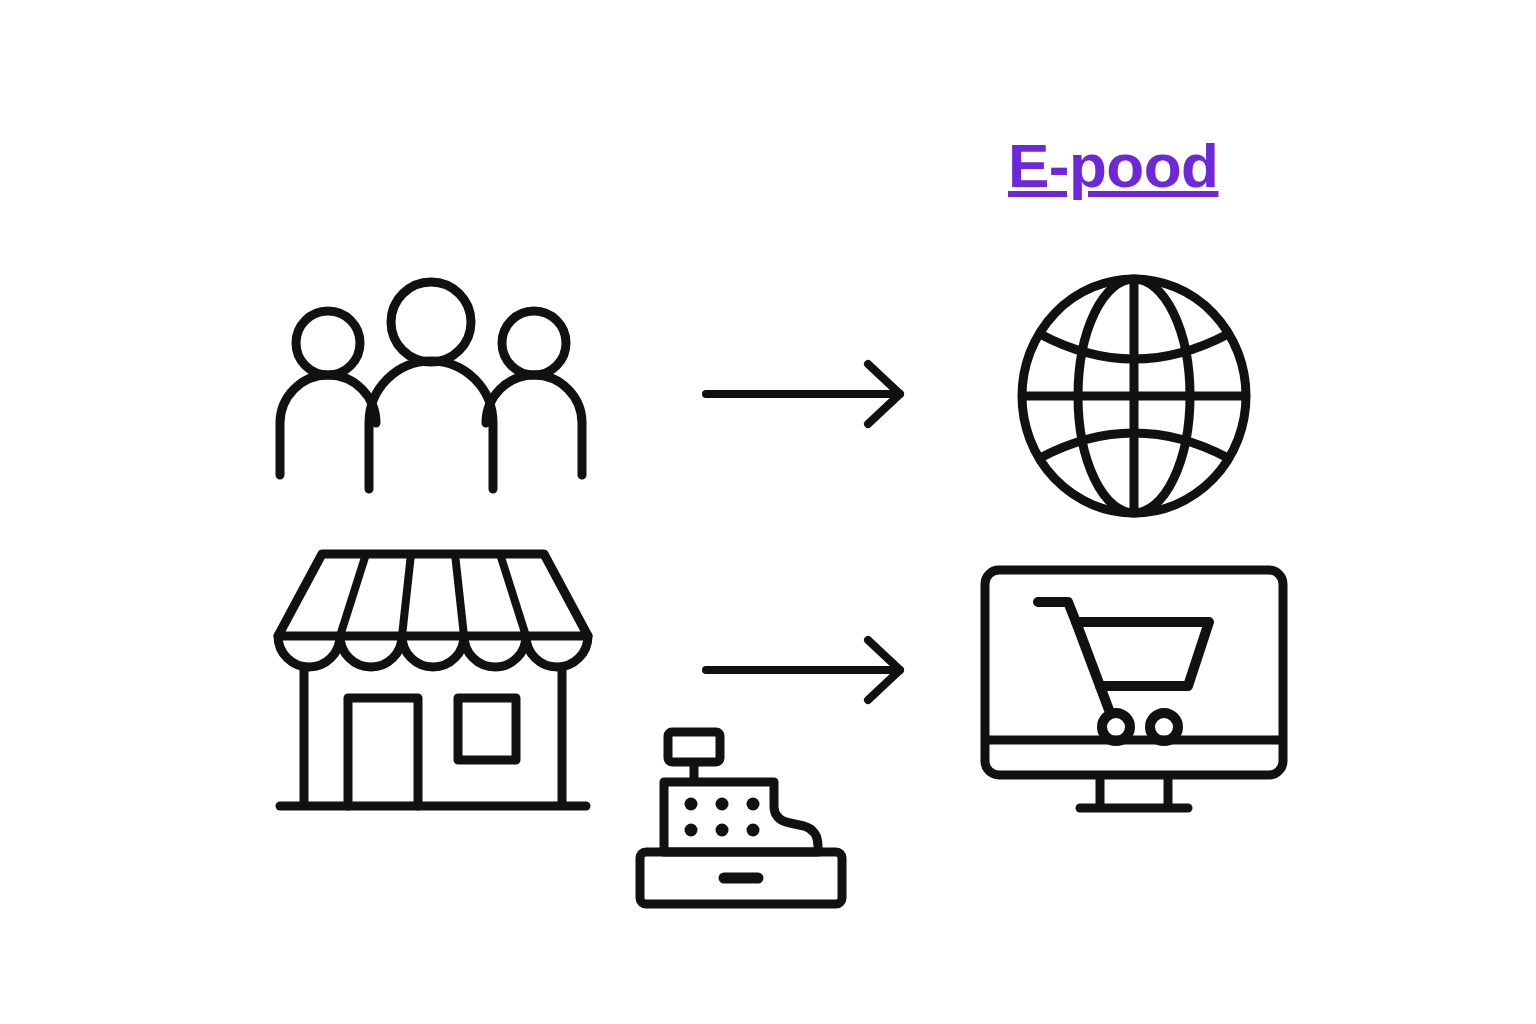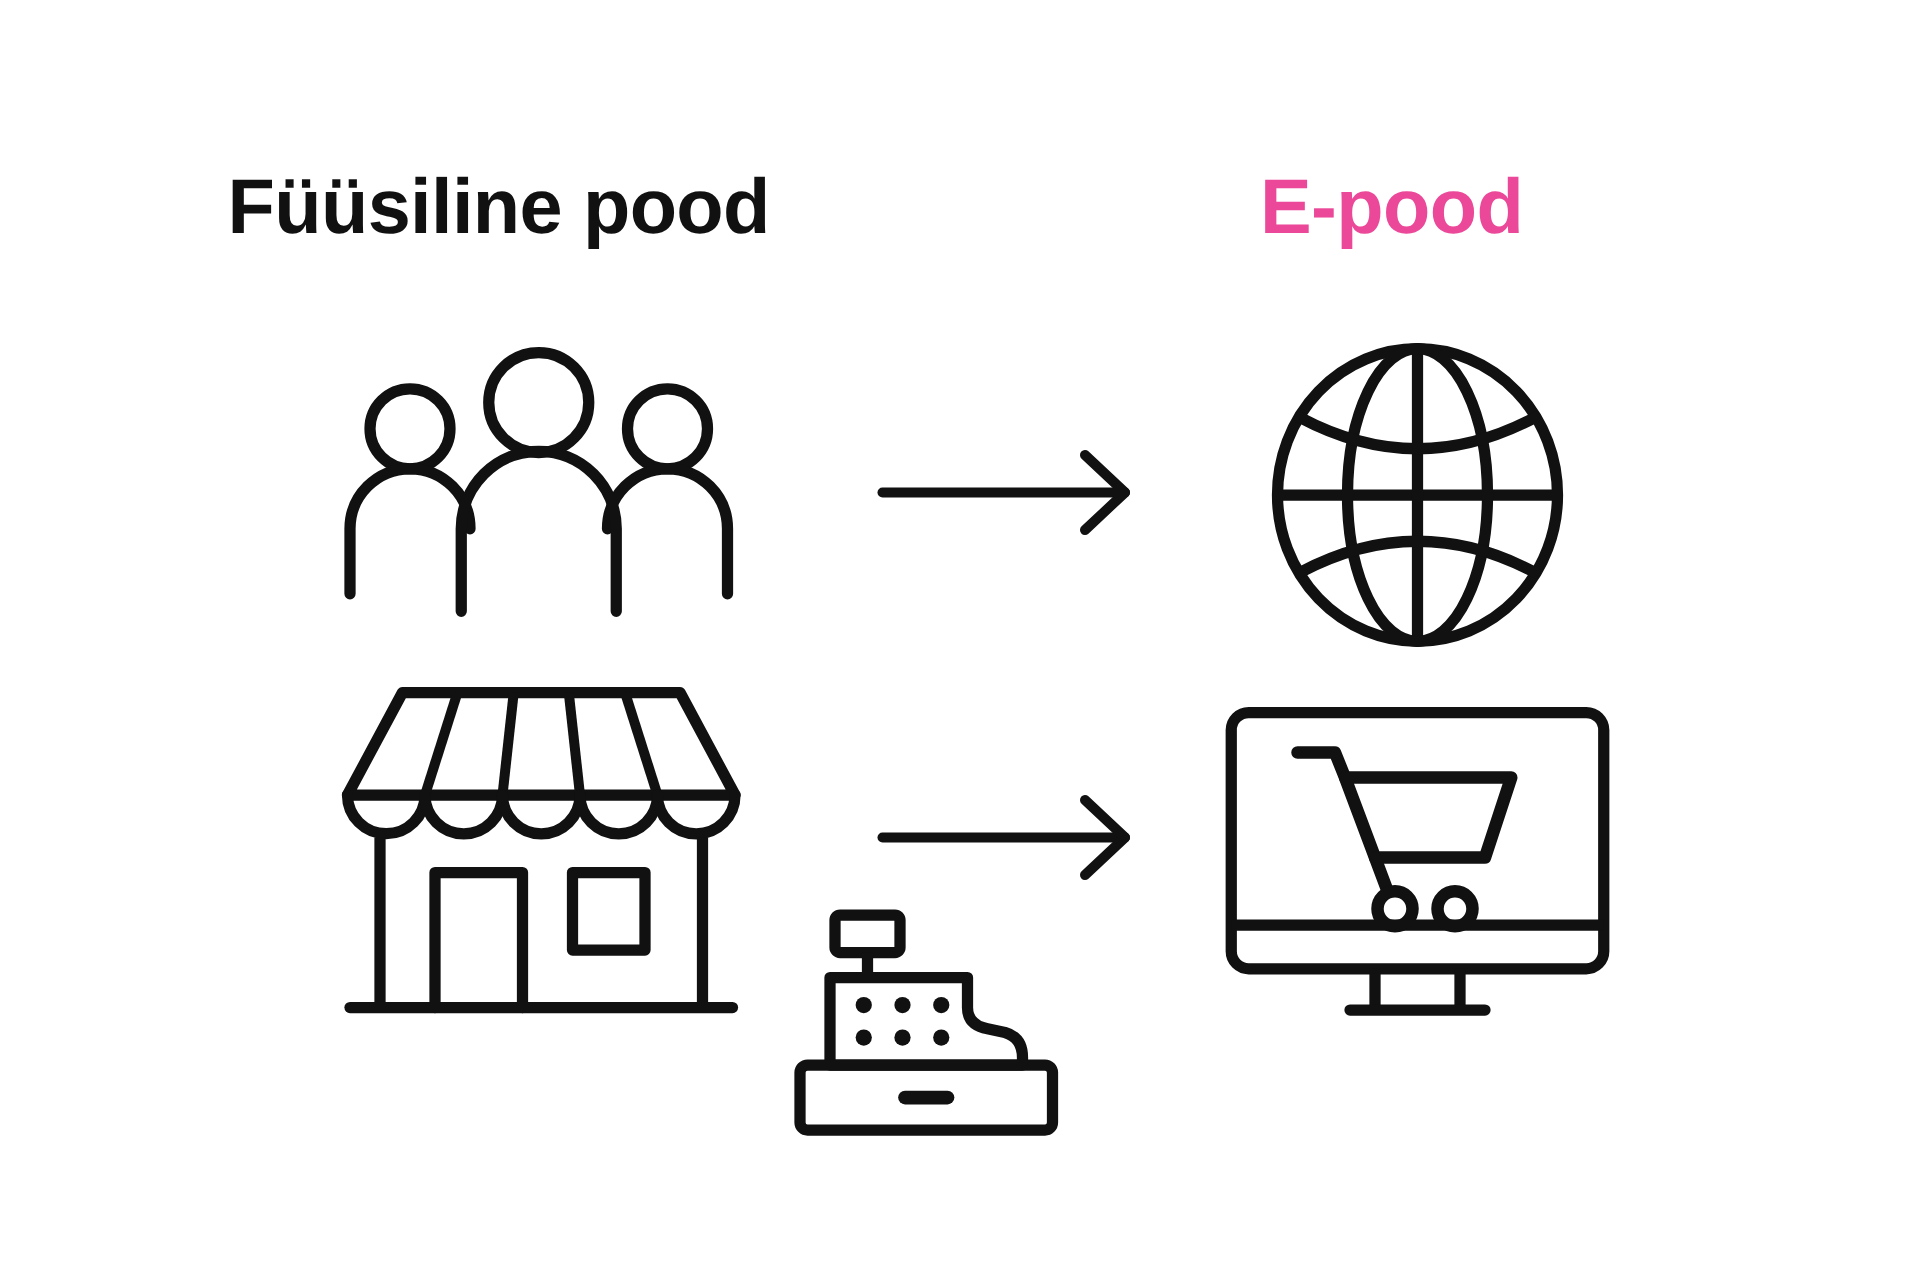--- a/index.html
+++ b/index.html
@@ -56,23 +56,22 @@
     stroke-linecap: round;
     stroke-linejoin: round;
   }
   .stroke-butt { stroke-linecap: butt; }
 </style>
 </head>
 <body style="background: rgb(255, 255, 255);">
 
 <div class="canvas">
 
-  <div class="heading" id="heading-physical" style="color: rgb(17, 17, 17);">Füüsiline pood</div>
 
-  <div class="heading" id="heading-eshop" style="color: #ec4899;">E-pood</div>
+  <div class="heading" id="heading-eshop" style="color: #6d28d9; text-decoration: underline;">E-pood</div>
 
   <div class="fig" id="people-figure">
     <svg viewBox="0 0 330 220" width="330" height="220" aria-hidden="true">
 
       <circle class="stroke" cx="60" cy="68" r="32" stroke-width="9" stroke="#111111"></circle>
       <path class="stroke" d="M12 200 L12 148 A48 48 0 0 1 108 148" stroke-width="9" stroke="#111111"></path>
 
       <circle class="stroke" cx="266" cy="68" r="32" stroke-width="9" stroke="#111111"></circle>
       <path class="stroke" d="M314 200 L314 148 A48 48 0 0 0 218 148" stroke-width="9" stroke="#111111"></path>
 

